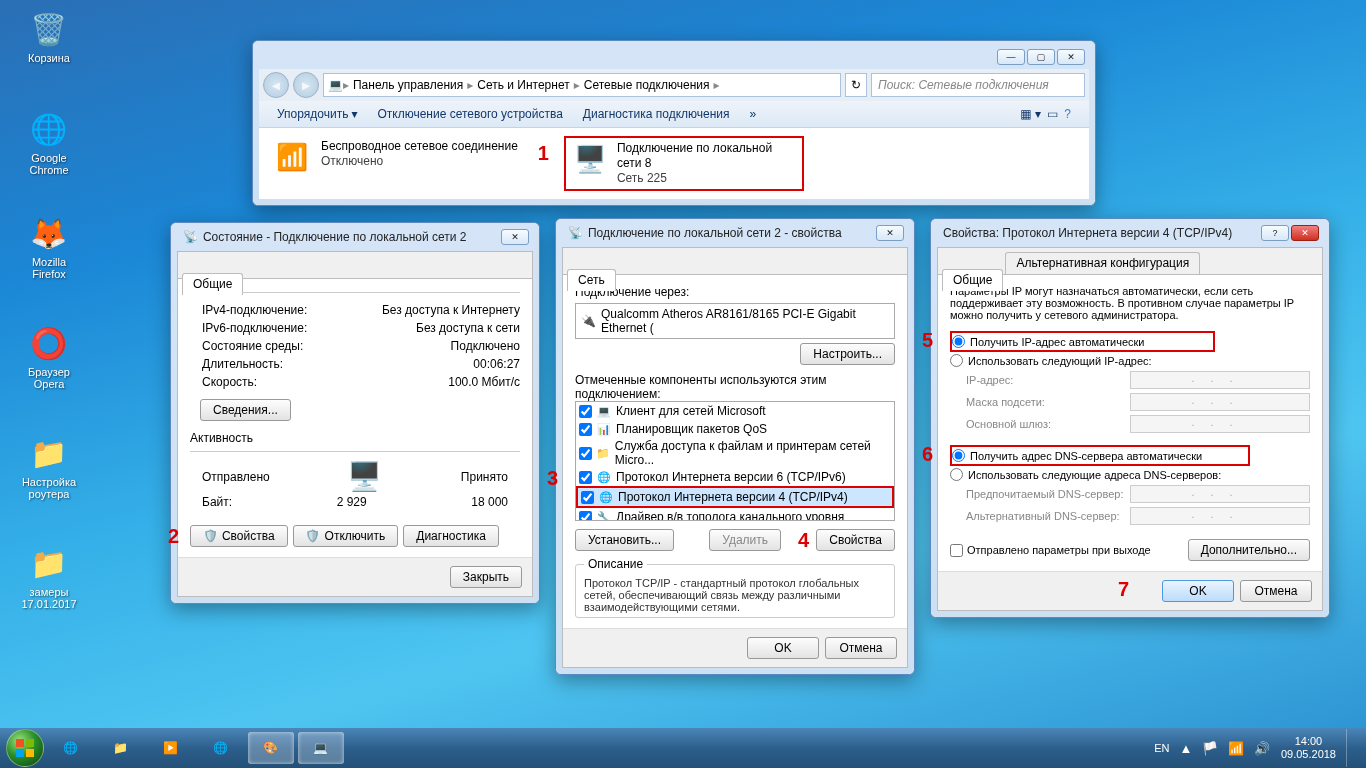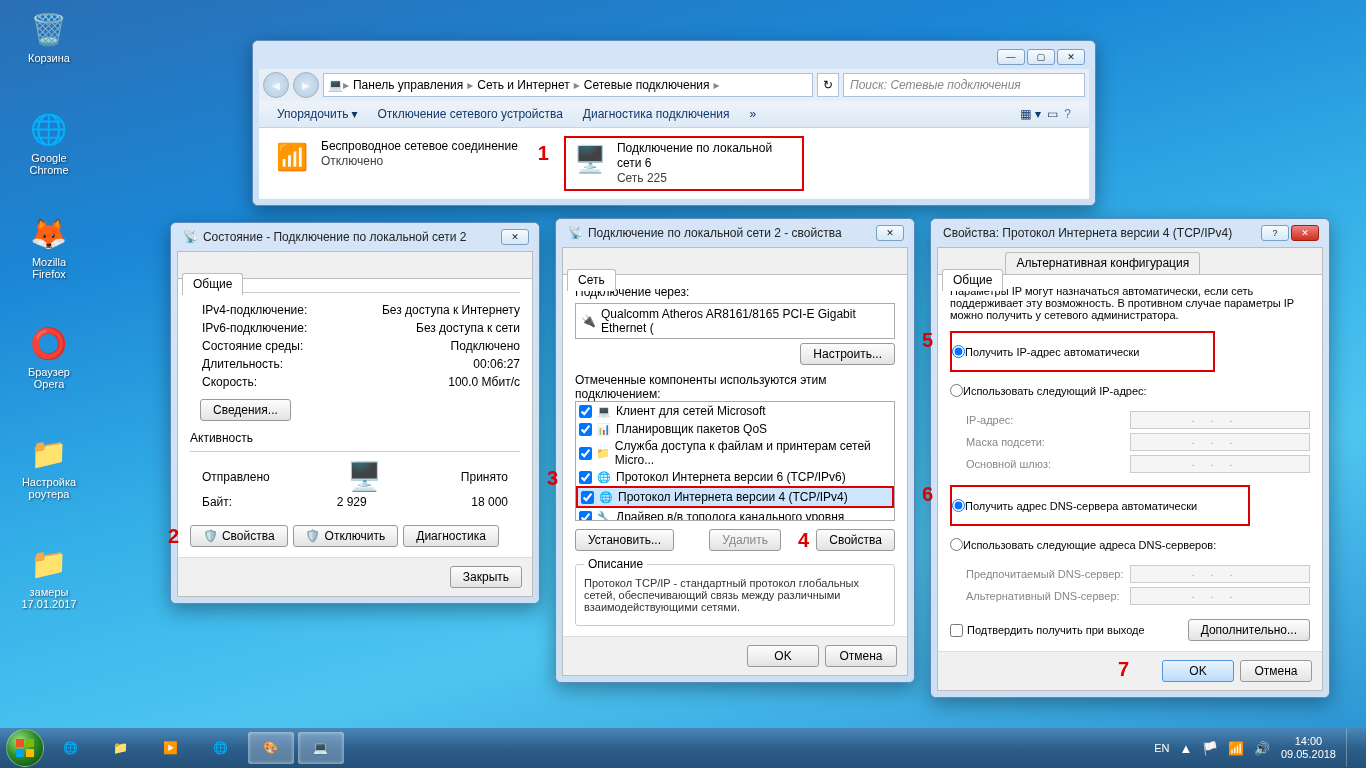--- a/index.html
+++ b/index.html
@@ -21,21 +21,21 @@
 .inner { background: #fff; border: 1px solid #bcbcbc; }
 .inner.grey { background: #f0f0f0; }
 
 
 .nav-row { display: flex; align-items: center; gap: 4px; padding: 3px 4px; background: #e8eef6; }
 .navarrow { width: 26px; height: 26px; border-radius: 50%; background: radial-gradient(#bfe4ff,#79b8e6); border: 1px solid #5a8abf; display: flex; align-items: center; justify-content: center; color: #fff; font-size: 13px; cursor: pointer; }
 .navarrow.dis { filter: grayscale(.4) opacity(.6); }
 .addr { flex: 1; height: 24px; border: 1px solid #aac2de; background: #fff; display: flex; align-items: center; padding: 0 4px; font-size: 12px; }
 .addr .crumb { padding: 2px 4px; cursor: pointer; }
 .addr .sep { color: #888; }
-.searchbox { width: 242px; height: 24px; border: 1px solid #aac2de; background: #fff; padding: 0 6px; color: #888; font-style: italic; display: flex; align-items: center; }
+.searchbox { width: 214px; height: 24px; border: 1px solid #aac2de; background: #fff; padding: 0 6px; color: #888; font-style: italic; display: flex; align-items: center; }
 .toolbar { background: linear-gradient(#eef3f9,#dde9f6); padding: 6px 18px; display: flex; align-items: center; gap: 20px; border-bottom: 1px solid #c5d3e6; color: #12386b; }
 .toolbar .titem { cursor: pointer; display: flex; align-items: center; gap: 3px; }
 .content-area { background: #fff; min-height: 70px; padding: 8px; display: flex; gap: 40px; }
 .conn-item { display: flex; gap: 8px; align-items: flex-start; padding: 3px 6px; cursor: pointer; }
 .conn-item .ci-ico { width: 40px; height: 36px; display: flex; align-items: center; justify-content: center; font-size: 26px; }
 .conn-item .ci-txt { line-height: 1.25; }
 .conn-item .ci-name { color: #000; }
 .conn-item .ci-stat { color: #404040; }
 .hl { border: 2px solid #d00; }
 .num { position: absolute; color: #d00; font-weight: bold; font-size: 20px; }
@@ -43,26 +43,26 @@
 
 .tabstrip { display: flex; border-bottom: 1px solid #bcbcbc; padding: 4px 4px 0; background: #f0f0f0; }
 .tab { padding: 3px 10px 4px; border: 1px solid #bcbcbc; border-bottom: none; background: #fff; margin-right: 2px; border-radius: 3px 3px 0 0; cursor: pointer; position: relative; top: 17px; }
 .tab.inactive { background: #f0f0f0; top: 0; }
 .body { padding: 10px 12px; background: #fff; }
 .grp-title { margin-bottom: 6px; }
 .hr { border-top: 1px solid #ccc; margin: 3px 0 8px; }
 .kv { display: flex; justify-content: space-between; padding: 2px 0 2px 12px; }
 .btn { height: 22px; padding: 0 12px; border: 1px solid #999; border-radius: 3px; background: linear-gradient(#fdfdfd,#e3e3e3); cursor: pointer; font-size: 12px; display: inline-flex; align-items: center; gap: 4px; }
 .btn-row { display: flex; justify-content: flex-end; gap: 6px; padding: 8px 10px; background: #f0f0f0; border-top: 1px solid #ddd; }
-fieldset { border: 1px solid #ccc; border-radius: 3px; padding: 6px 8px 12px; margin-top: 6px; }
+fieldset { border: 1px solid #ccc; border-radius: 3px; padding: 6px 8px 4px; margin-top: 6px; }
 legend { padding: 0 4px; }
 .list { border: 1px solid #aaa; background: #fff; max-height: 120px; overflow: auto; }
 .list-row { display: flex; align-items: center; gap: 4px; padding: 1px 3px; cursor: pointer; }
 .list-row .tiny-ico { width: 16px; height: 16px; display: flex; align-items: center; justify-content: center; font-size: 11px; }
-.radio-row { display: flex; align-items: center; padding: 12px 0; }
+.radio-row { display: flex; align-items: center; gap: 5px; padding: 2px 0; }
 .ip-field { display: flex; justify-content: space-between; align-items: center; padding: 2px 0 2px 16px; }
 .ip-input { width: 180px; height: 18px; border: 1px solid #ccc; background: #f5f5f5; color: #aaa; text-align: center; letter-spacing: 16px; }
 .field-disabled { color: #888; }
 
 
 .taskbar { position: absolute; left: 0; right: 0; bottom: 0; height: 40px; background: linear-gradient(#4a86b8, #2d5f8c 50%, #235078); display: flex; align-items: center; padding: 0 6px; }
 .orb { width: 38px; height: 38px; border-radius: 50%; background: radial-gradient(circle at 35% 30%, #9be27a, #2a8f2a 45%, #0a3e0a); border: 1px solid rgba(255,255,255,.4); display: flex; align-items: center; justify-content: center; cursor: pointer; }
 .tb-item { width: 46px; height: 32px; margin-left: 4px; display: flex; align-items: center; justify-content: center; cursor: pointer; border-radius: 3px; }
 .tb-item.active { background: rgba(255,255,255,.25); box-shadow: inset 0 0 4px rgba(255,255,255,.6); }
 .tray { margin-left: auto; display: flex; align-items: center; gap: 10px; color: #fff; font-size: 11px; padding-right: 6px; }
@@ -143,21 +143,21 @@
         <div class="ci-txt">
           <div class="ci-name">Беспроводное сетевое соединение</div>
           <div class="ci-stat">Отключено</div>
         </div>
       </div>
       <div style="position:relative">
         <span class="num" style="left:-26px;top:6px">1</span>
         <div class="conn-item hl" style="width:240px">
           <div class="ci-ico">🖥️</div>
           <div class="ci-txt">
-            <div class="ci-name">Подключение по локальной сети 6</div>
+            <div class="ci-name">Подключение по локальной сети 8</div>
             <div class="ci-stat">Сеть 225</div>
           </div>
         </div>
       </div>
     </div>
   </div>
 </div>
 
 <div class="win" style="top:222px;left:170px;width:370px">
   <div class="win-border">
@@ -363,21 +363,21 @@
             <div class="ip-input">...</div>
           </div>
         <div class="ip-field field-disabled">
             <span>Альтернативный DNS-сервер:</span>
             <div class="ip-input">...</div>
           </div>
 
         <div style="display:flex;align-items:center;justify-content:space-between;margin-top:12px">
           <label style="display:flex;align-items:center;gap:4px">
               <input type="checkbox" class="chk" style="">
-              <span>Подтвердить получить при выходе</span>
+              <span>Отправлено параметры при выходе</span>
             </label>
           <button class="btn">Дополнительно...</button>
         </div>
       </div>
       <div class="btn-row" style="position:relative">
         <span class="num" style="position:absolute;left:180px;top:6px">7</span>
         <button class="btn hl" style="width:72px;justify-content:center;background:linear-gradient(#eaf4ff,#bcdcfb);border-color:#4e98e0">OK</button>
         <button class="btn" style="width:72px;justify-content:center">Отмена</button>
       </div>
     </div>

